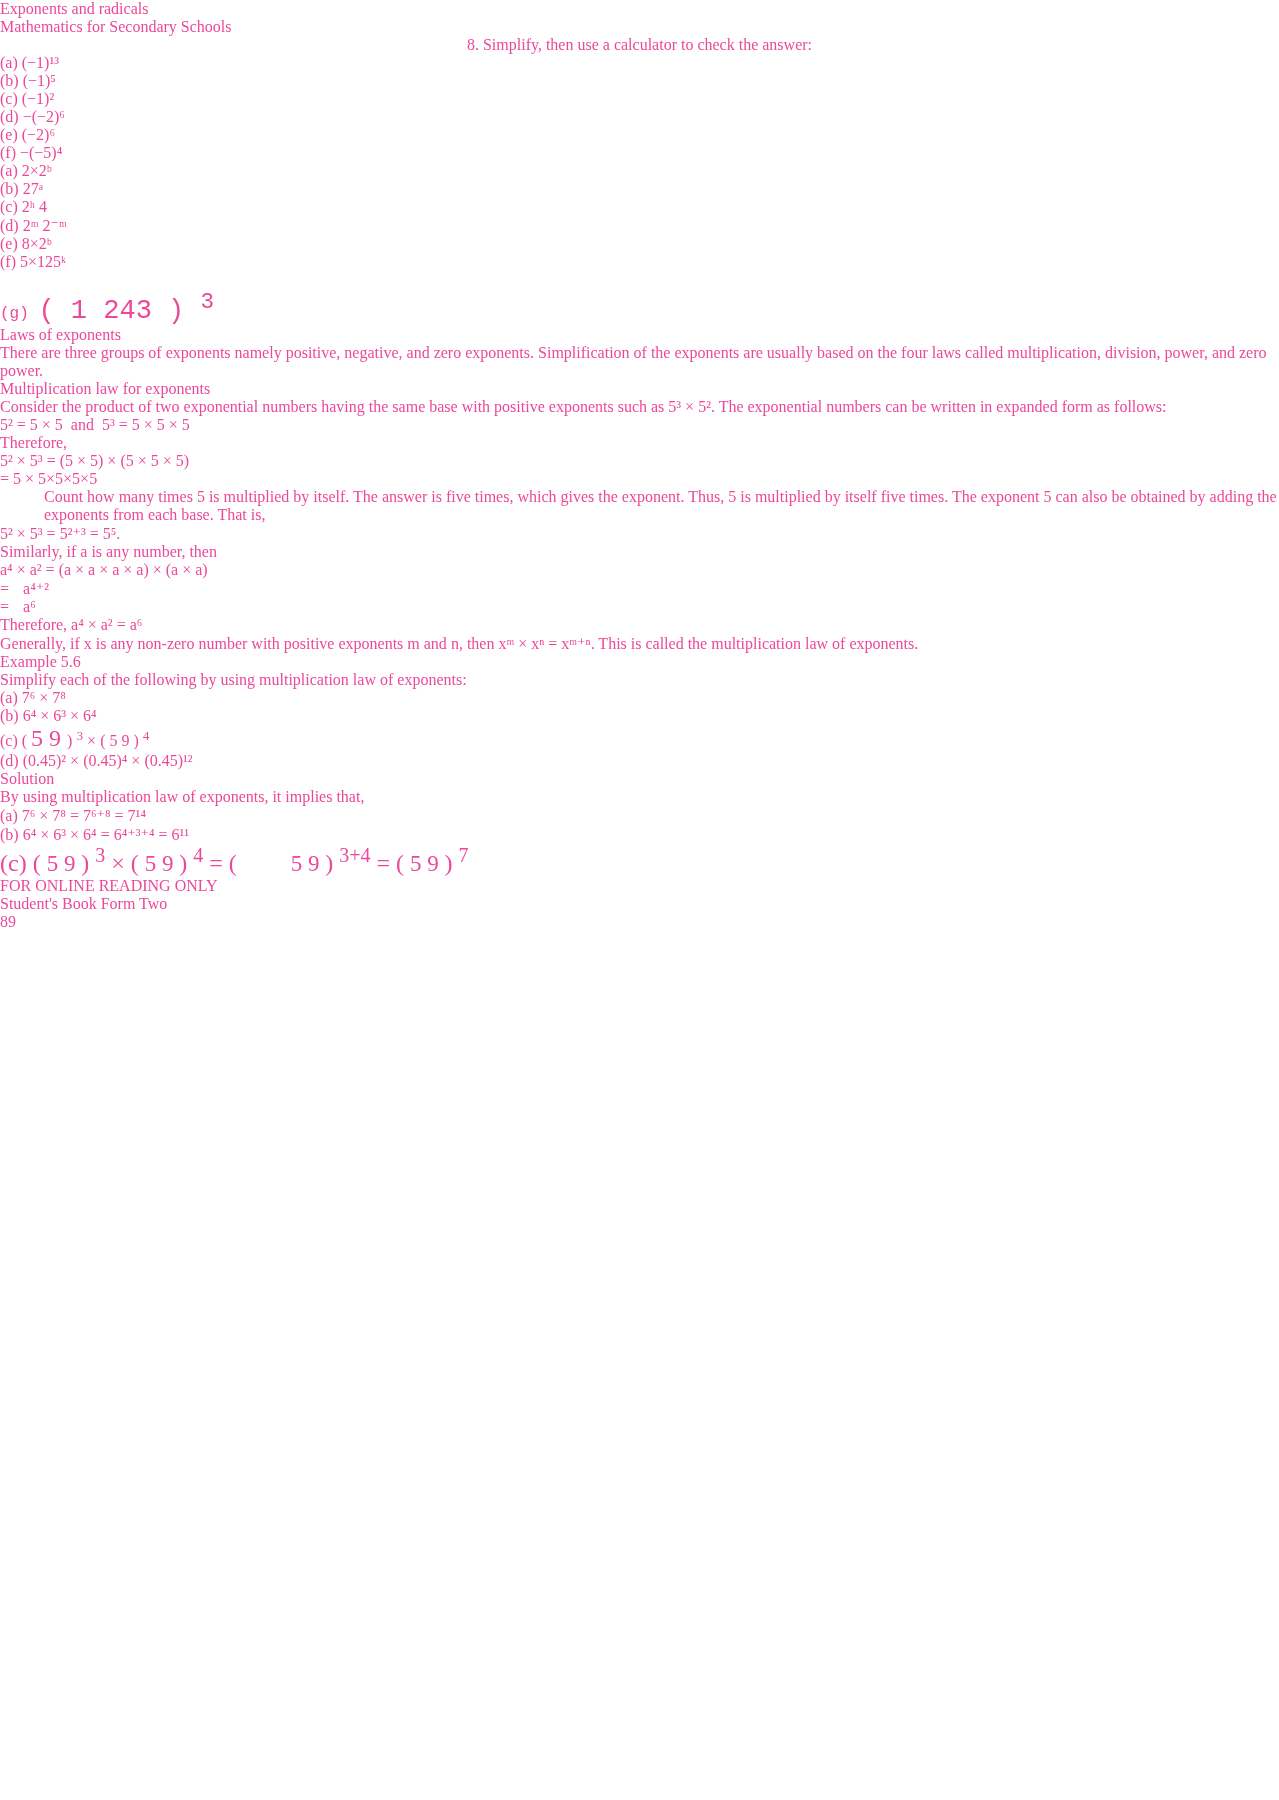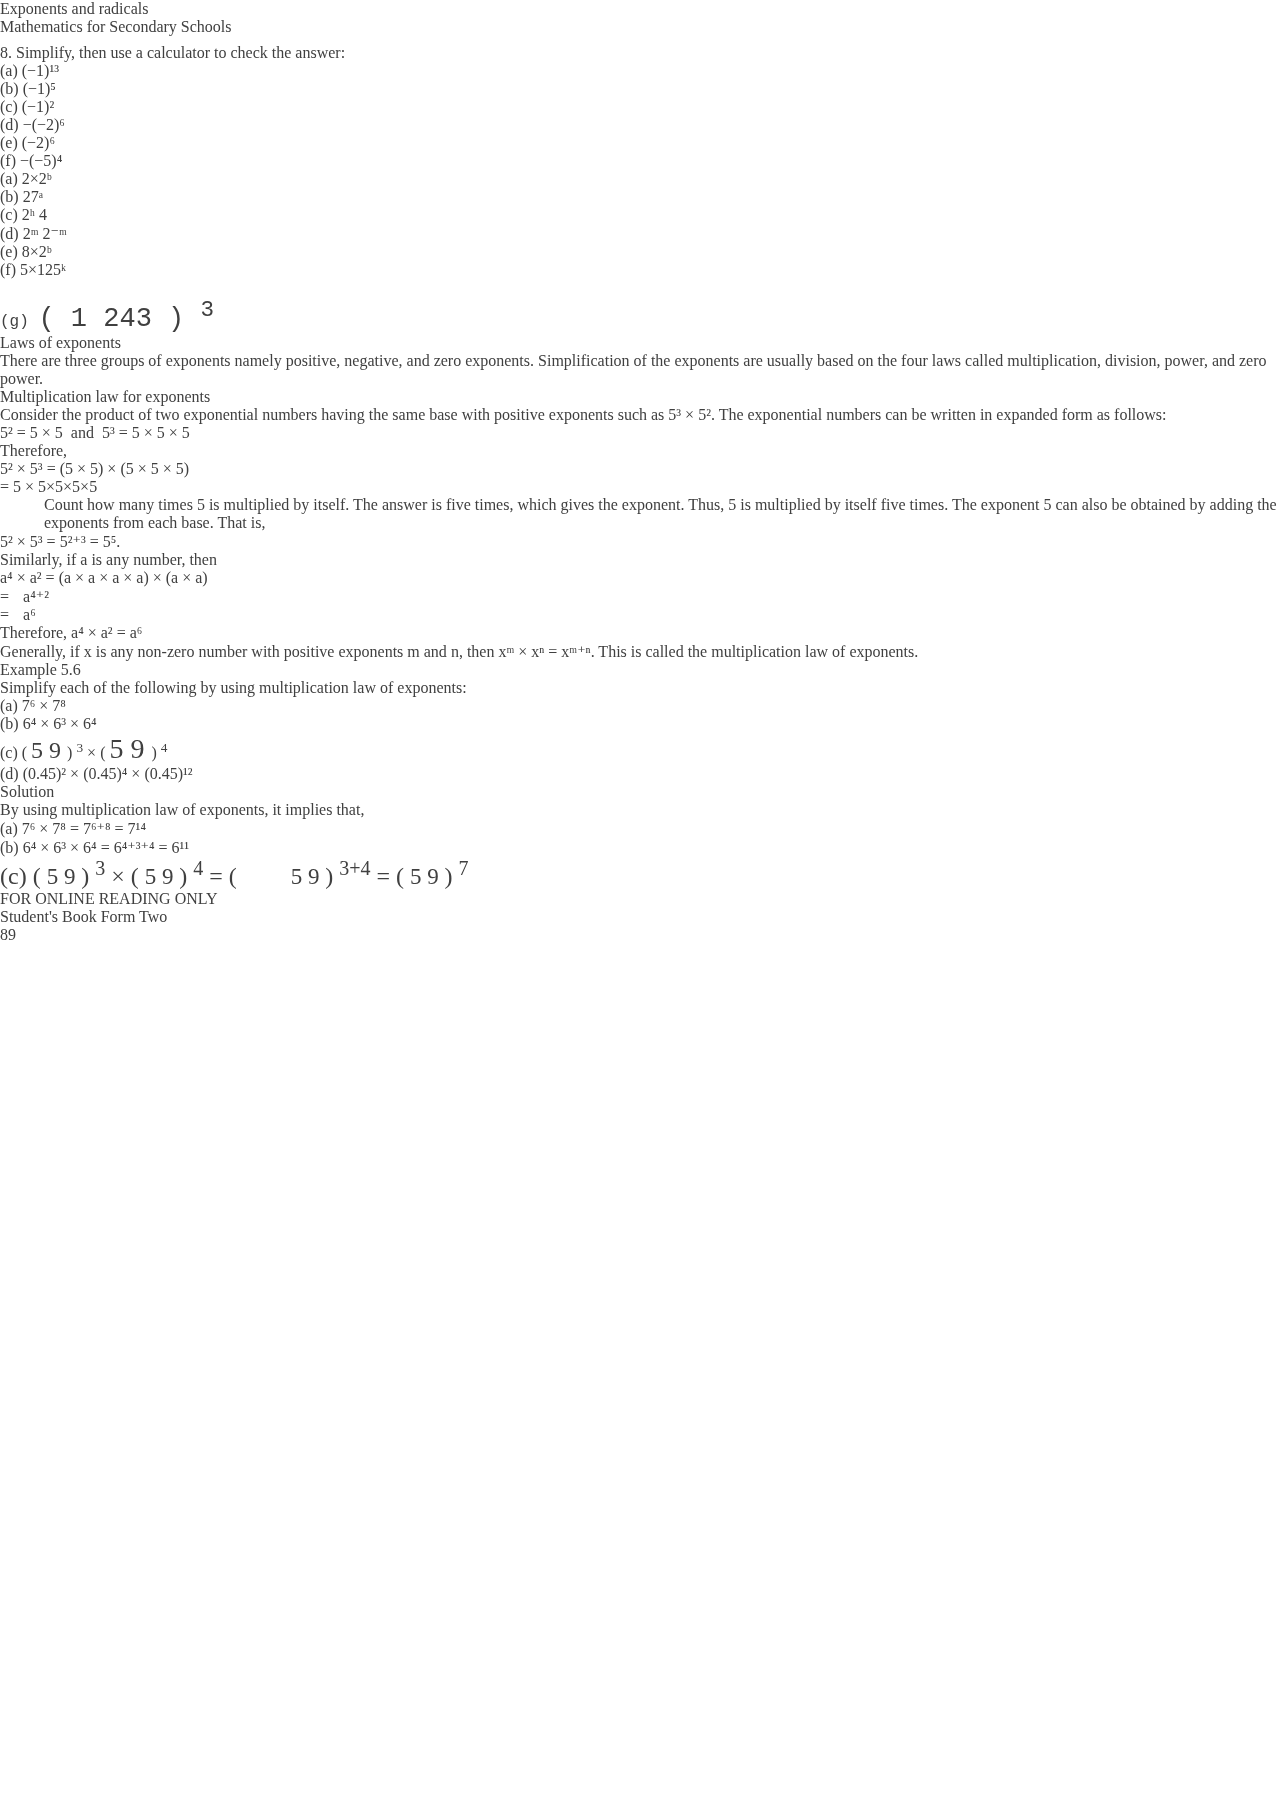--- a/index.html
+++ b/index.html
@@ -1,17 +1,17 @@
 <!DOCTYPE html>
 <html><head>
 <meta charset="utf-8">
 <style>
   html,body{margin:0;padding:0;background:#e9e9e9;}
   .page{position:relative;width:1279px;height:1800px;background:#ffffff;overflow:hidden;
-        font-family:"Liberation Serif","DejaVu Serif","DejaVu Sans",serif;color:#404040;}
+        font-family:"Liberation Serif","DejaVu Serif","DejaVu Sans",serif;color:#ec4899;}
   
   .hdr-row{position:absolute;left:0;right:0;
     background:
       repeating-linear-gradient(90deg,rgba(255,255,255,.66) 0 5px,rgba(255,255,255,0) 5px 11px),
       linear-gradient(90deg,transparent 0 87.5%,rgba(10,70,60,.32) 88.5% 92%,transparent 93%),
       linear-gradient(90deg,#ffffff 0%,#f3faf8 12%,#ddefe9 30%,#bcdcd4 48%,#93c4b9 63%,#63a698 76%,#3f8e80 86%,#2c7f71 92%,#2f postgre;
   }
   .rowA{top:0;height:26px;
     background:
       repeating-linear-gradient(90deg,rgba(255,255,255,.66) 0 5px,rgba(255,255,255,0) 5px 11px),
@@ -132,21 +132,21 @@
   <div class="side-tab">
     <span class="tab-text">Mathematics for Secondary Schools</span>
   </div>
 
   <div class="divider"></div>
 
   
   <div class="col-left">
     <div class="qbox">
 
-      <div class="qrow" style="margin-top:8px;">
+      <div class="qrow" style="margin-top:0;text-align:center;">
         <span class="qnum">8.</span>
         <span class="qprompt">Simplify, then use a calculator to check the answer:</span>
       </div>
       <div class="item">
         <span class="ilabel">(a)</span>
         <span class="iexpr">(−1)¹³</span>
       </div>
       <div class="item">
         <span class="ilabel">(b)</span>
         <span class="iexpr">(−1)⁵</span>
@@ -284,21 +284,21 @@
             <span class="frac" style="font-size:24px;">
               <span class="fnum">5</span>
               <span class="fden">9</span>
             </span>
             <span class="paren">)</span>
             <sup class="pexp">3</sup>
           </span>
           <span class="op">×</span>
           <span class="pfrac">
             <span class="paren">(</span>
-            <span class="frac" style="font-size:28px;text-align:center;">
+            <span class="frac" style="font-size:16px;text-align:center;">
               <span class="fnum">5</span>
               <span class="fden">9</span>
             </span>
             <span class="paren">)</span>
             <sup class="pexp">4</sup>
           </span>
         </div>
         <div class="ex-item">
           <span class="ilabel">(d)</span>
           <span>(0.45)² × (0.45)⁴ × (0.45)¹²</span>

